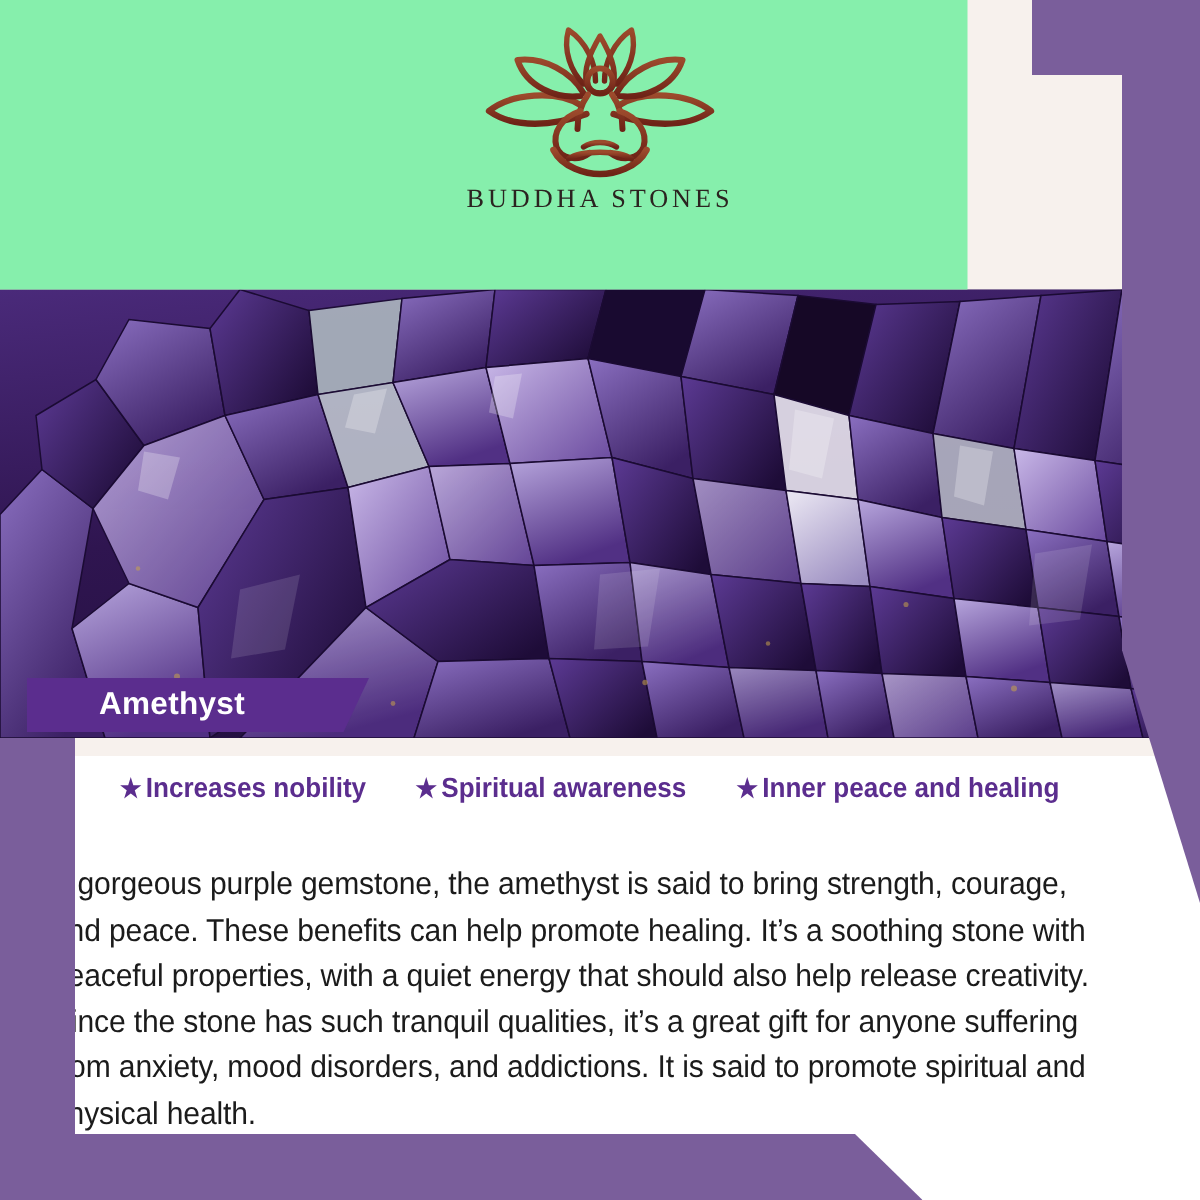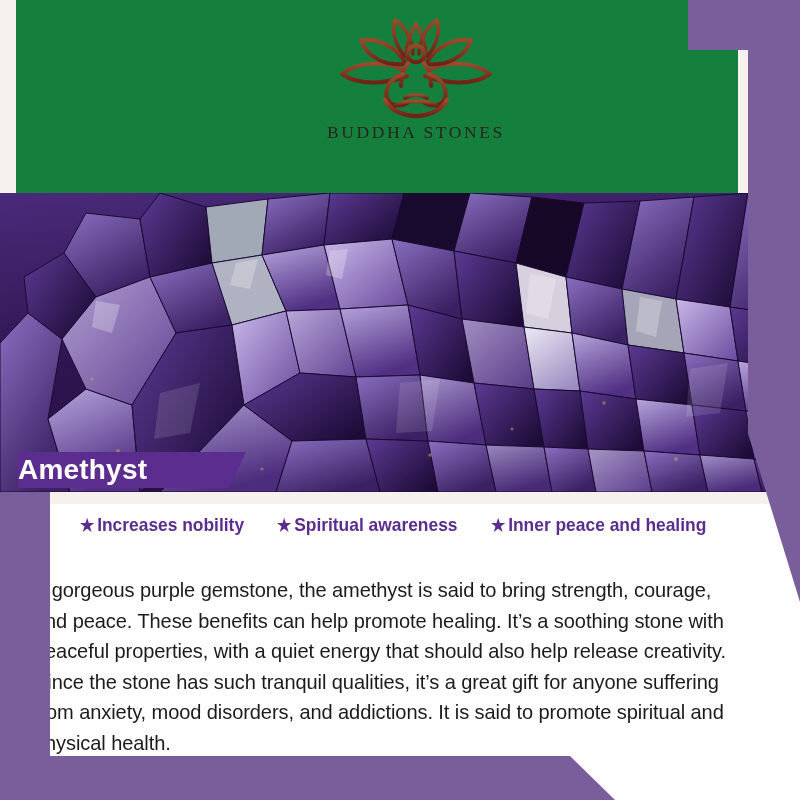--- a/index.html
+++ b/index.html
@@ -55,24 +55,24 @@
     height: 44px;
     background: #7a5e9b;
     z-index: 6;
     clip-path: polygon(0 0, 570px 0, 615px 100%, 0 100%);
   }
 
   
   .header {
     position: absolute;
     top: 0;
-    left: 16px;
-    width: 722px;
+    left: 0;
+    width: 645px;
     height: 193px;
-    background: #15803d;
+    background: #86efac;
     z-index: 2;
   }
   .logo-wrap {
     position: absolute;
     top: 14px;
     left: 0;
     width: 800px;
     text-align: center;
   }
   .logo-mark {
@@ -133,25 +133,26 @@
     left: 18px;
     height: 36px;
     min-width: 228px;
     background: #5b2d8e;
     z-index: 4;
     clip-path: polygon(0 0, 100% 0, calc(100% - 17px) 100%, 0 100%);
     display: flex;
     align-items: center;
   }
   .stone-label-text {
+    padding-left: 48px;
     padding-right: 40px;
     color: #ffffff;
     font-family: "Liberation Sans", sans-serif;
     font-weight: bold;
-    font-size: 28px;
+    font-size: 21px;
     letter-spacing: 0.2px;
     white-space: nowrap;
   }
 
   
   .content {
     position: absolute;
     top: 492px;
     left: 0;
     width: 800px;

